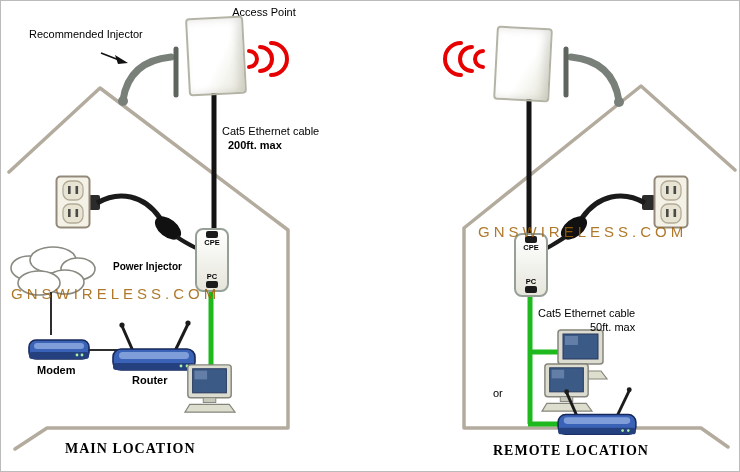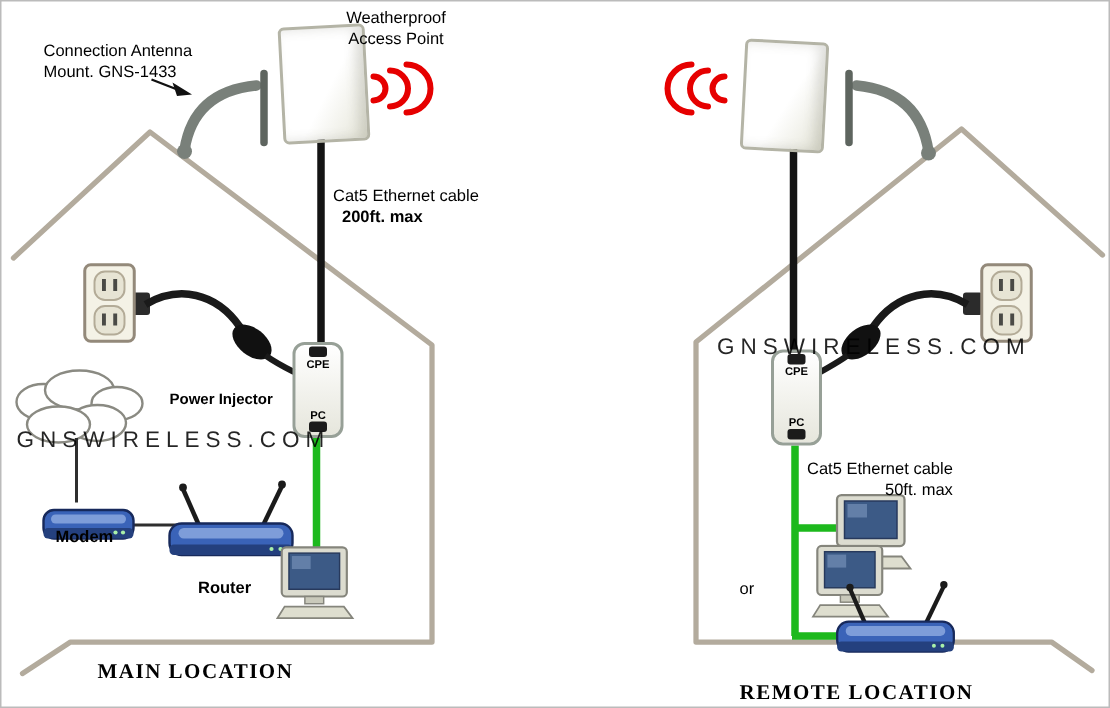--- a/index.html
+++ b/index.html
@@ -5,21 +5,21 @@
   html,body{margin:0;padding:0;background:#fff;}
   .canvas{position:relative;width:740px;height:472px;background:#ffffff;overflow:hidden;
           font-family:"Liberation Sans",sans-serif;color:#000;border:1px solid #bbb;box-sizing:border-box;}
   .abs{position:absolute;}
   svg{display:block;}
   .label{position:absolute;z-index:5;font-size:11px;line-height:1.3;color:#000;white-space:nowrap;}
   .center{text-align:center;}
   .bold{font-weight:bold;}
   .serif-title{position:absolute;z-index:5;font-family:"Liberation Serif",serif;font-weight:bold;
                font-size:14px;letter-spacing:1px;color:#000;white-space:nowrap;text-align:right;}
-  .watermark{position:absolute;z-index:6;font-size:15px;letter-spacing:4px;color:#000000;opacity:.85;
+  .watermark{position:absolute;z-index:6;font-size:15px;letter-spacing:4px;color:#a16207;opacity:.85;
              pointer-events:none;white-space:nowrap;}
   .device{position:absolute;z-index:3;}
   .panel{position:absolute;z-index:3;background:linear-gradient(120deg,#ffffff 55%,#e4e4d7);
          border:2px solid #b4b4a6;border-radius:4px;box-shadow:inset -5px 0 8px rgba(90,90,70,.18);}
   .injector{position:absolute;z-index:3;display:flex;flex-direction:column;align-items:center;
             background:linear-gradient(#ffffff,#e6e6dc);border:2px solid #97a097;border-radius:8px;
             box-sizing:border-box;padding:1px 0 2px;}
   .port{width:12px;height:7px;background:#1b1b1b;border-radius:2px;flex:0 0 auto;}
   .pname{font-size:7.5px;font-weight:bold;line-height:1.2;}
 </style>
@@ -190,46 +190,44 @@
     <svg width="56" height="50" viewBox="0 0 56 52">
       <rect x="5" y="1" width="45" height="34" rx="3" fill="#dcdcd0" stroke="#85857c" stroke-width="1.5"></rect>
       <rect x="10" y="5" width="35" height="25" fill="#3c5a86" stroke="#27395c" stroke-width="1"></rect>
       <rect x="12" y="7" width="13" height="9" fill="#6d88b0" opacity="0.8"></rect>
       <rect x="21" y="35" width="13" height="5" fill="#c9c9bb" stroke="#85857c" stroke-width="1"></rect>
       <polygon points="7,42 48,42 54,50 2,50" fill="#dedecf" stroke="#85857c" stroke-width="1.2"></polygon>
     </svg>
   </div>
 
   <div class="label center" style="left:205px;top:4px;width:116px;">
-    <div>Weatherproof</div>
     <div>Access Point</div>
   </div>
 
   <div class="label" style="left:28px;top:26px;">
-    <div>Connection Antenna</div>
-    <div>Mount. GNS-1433</div>
+    <div>Recommended Injector</div>
   </div>
 
   <div class="label" style="left:221px;top:123px;">
     <div>Cat5 Ethernet cable</div>
     <div style="margin-left:6px;font-weight:bold;">200ft. max</div>
   </div>
 
   <div class="label bold" style="left:112px;top:259px;font-size:10px;">Power Injector</div>
 
 
-  <div class="label bold" style="left:36px;top:350px;">Modem</div>
-  <div class="label bold" style="left:131px;top:384px;">Router</div>
+  <div class="label bold" style="left:36px;top:362px;">Modem</div>
+  <div class="label bold" style="left:131px;top:372px;">Router</div>
 
   <div class="label" style="left:537px;top:305px;">
     <div>Cat5 Ethernet cable</div>
     <div style="margin-left:8px;text-align:right;">50ft. max</div>
   </div>
 
   <div class="label" style="left:492px;top:385px;">or</div>
 
   <div class="serif-title" style="left:64px;top:440px;">MAIN LOCATION</div>
-  <div class="serif-title" style="left:492px;top:442px;margin-top:12px;">REMOTE LOCATION</div>
+  <div class="serif-title" style="left:492px;top:442px;">REMOTE LOCATION</div>
 
   <div class="watermark" style="left:10px;top:284px;">GNSWIRELESS.COM</div>
   <div class="watermark" style="left:477px;top:222px;">GNSWIRELESS.COM</div>
 
 </div>
 
 </body></html>

